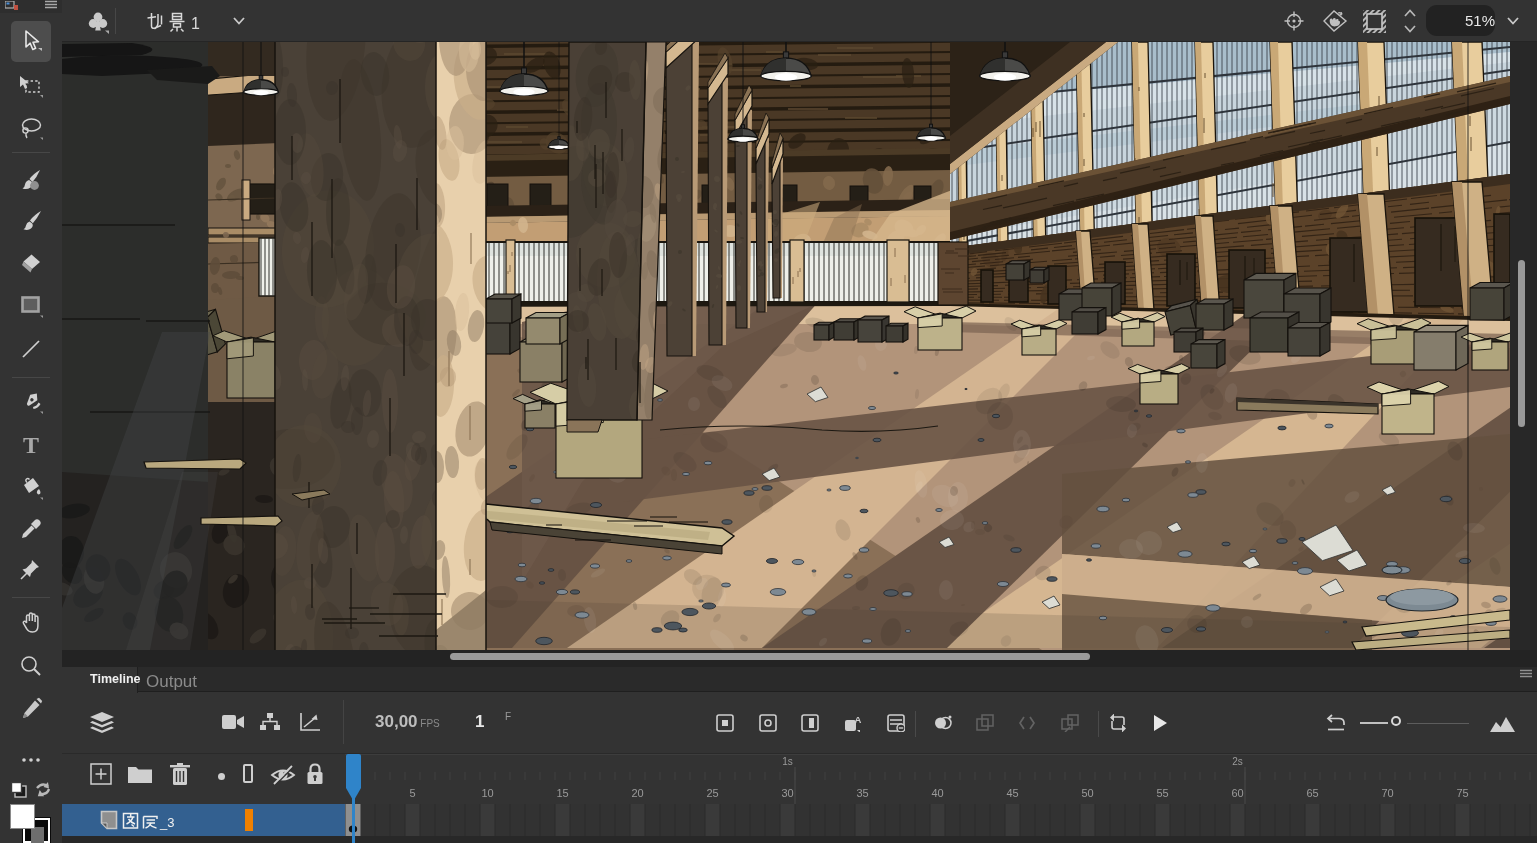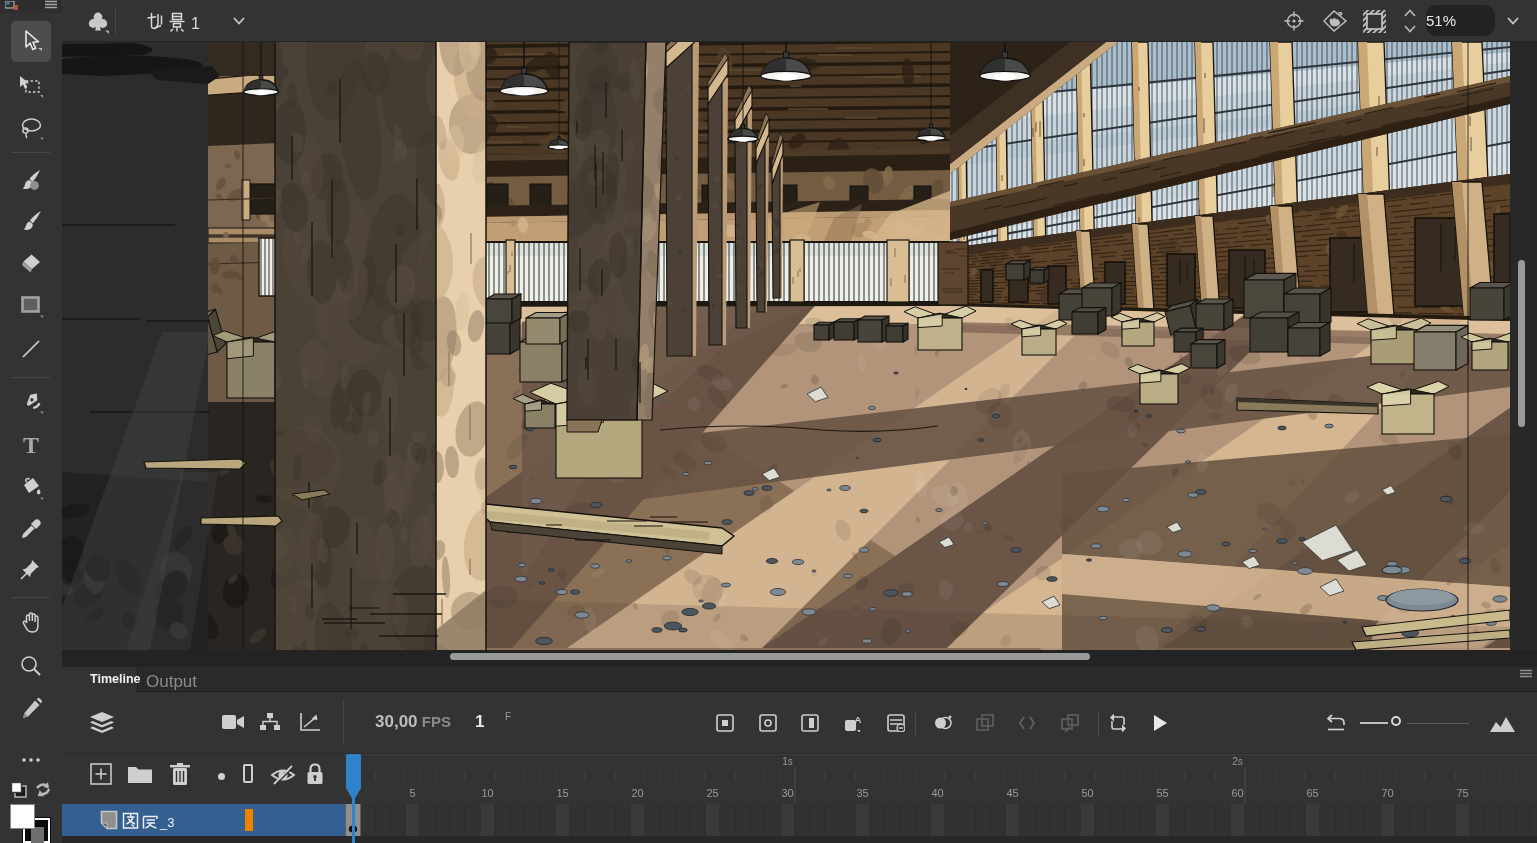--- a/index.html
+++ b/index.html
@@ -1889,21 +1889,21 @@
           <rect width="2" height="4" fill="#b8b8b8"></rect>
         </pattern>
       </defs>
     <rect x="1" y="1" width="23" height="23" fill="url(#hat)"></rect>
     <rect x="5" y="5" width="15" height="15" fill="#333" stroke="#c8c8c8" stroke-width="1.6"></rect>
   </svg>
   <svg class="abs" style="left:1340px;top:7px" width="16" height="28" viewBox="0 0 16 28">
     <path d="M 3 9 L 8 3.5 L 13 9" stroke="#b8b8b8" stroke-width="1.7" fill="none"></path>
     <path d="M 3 19 L 8 24.5 L 13 19" stroke="#b8b8b8" stroke-width="1.7" fill="none"></path>
   </svg>
-  <div class="abs" style="left:1364px;top:5px;width:69px;height:31px;background:#222222;border-radius:11px;color:#e8e8e8;font-size:15px;text-align:left;line-height:31px;">51%</div>
+  <div class="abs" style="left:1364px;top:5px;width:69px;height:31px;background:#222222;border-radius:11px;color:#e8e8e8;font-size:15px;text-align:right;line-height:31px;">51%</div>
   <svg class="abs" style="left:1444px;top:16px" width="14" height="10" viewBox="0 0 14 10">
     <path d="M 2 2 L 7 7.5 L 12 2" stroke="#c9c9c9" stroke-width="1.8" fill="none"></path>
   </svg>
 </div>
 
 <div class="abs" style="left:0;top:0;width:62px;height:843px;background:#333333;">
 
   <div class="abs" style="left:0;top:0;width:62px;height:13px;background:#2e2e2e;"></div>
   <svg class="abs" style="left:5px;top:1px" width="14" height="10" viewBox="0 0 14 10">
     <rect x="0" y="0" width="9" height="7" fill="none" stroke="#b0b0b0" stroke-width="1.2"></rect>
@@ -2056,21 +2056,21 @@
     <rect x="14" y="12" width="6" height="5" fill="#cfcfcf"></rect>
     <path d="M 10 5 L 10 8 M 3 12 L 3 8.5 L 17 8.5 L 17 12" stroke="#cfcfcf" stroke-width="1.4" fill="none"></path>
   </svg>
 
   <svg class="abs" style="left:238px;top:46px" width="20" height="18" viewBox="0 0 20 18">
     <path d="M 1 0 L 1 17 L 20 17" stroke="#cfcfcf" stroke-width="1.6" fill="none"></path>
     <path d="M 4 14 L 15 5" stroke="#cfcfcf" stroke-width="1.6"></path>
     <path d="M 16.5 1.5 L 17.5 7 L 11.5 6 Z" fill="#cfcfcf"></path>
   </svg>
   <div class="abs" style="left:281px;top:33px;width:1px;height:44px;background:#444;"></div>
-  <div class="abs" style="left:313px;top:45px;font-size:17px;font-weight:bold;color:#bdbdbd;">30,00<span style="font-size:15px;color:#8a8a8a;font-weight:bold;"> FPS</span></div>
+  <div class="abs" style="left:313px;top:45px;font-size:17px;font-weight:bold;color:#bdbdbd;">30,00<span style="font-size:10px;color:#8a8a8a;font-weight:normal;"> FPS</span></div>
   <div class="abs" style="left:413px;top:45px;font-size:17px;font-weight:bold;color:#e8e8e8;">1</div>
   <div class="abs" style="left:443px;top:44px;font-size:10px;color:#9a9a9a;">F</div>
   <svg class="abs" style="left:654px;top:47px" width="18" height="18" viewBox="0 0 18 18">
       <rect x="1" y="1" width="16" height="16" rx="2" fill="none" stroke="#cfcfcf" stroke-width="1.6"></rect>
       <rect x="6" y="6" width="6" height="6" fill="#cfcfcf"></rect>
     </svg>
     <svg class="abs" style="left:697px;top:47px" width="18" height="18" viewBox="0 0 18 18">
       <rect x="1" y="1" width="16" height="16" rx="2" fill="none" stroke="#cfcfcf" stroke-width="1.6"></rect>
       <circle cx="9" cy="9" r="3" fill="none" stroke="#cfcfcf" stroke-width="1.6"></circle>
     </svg>

